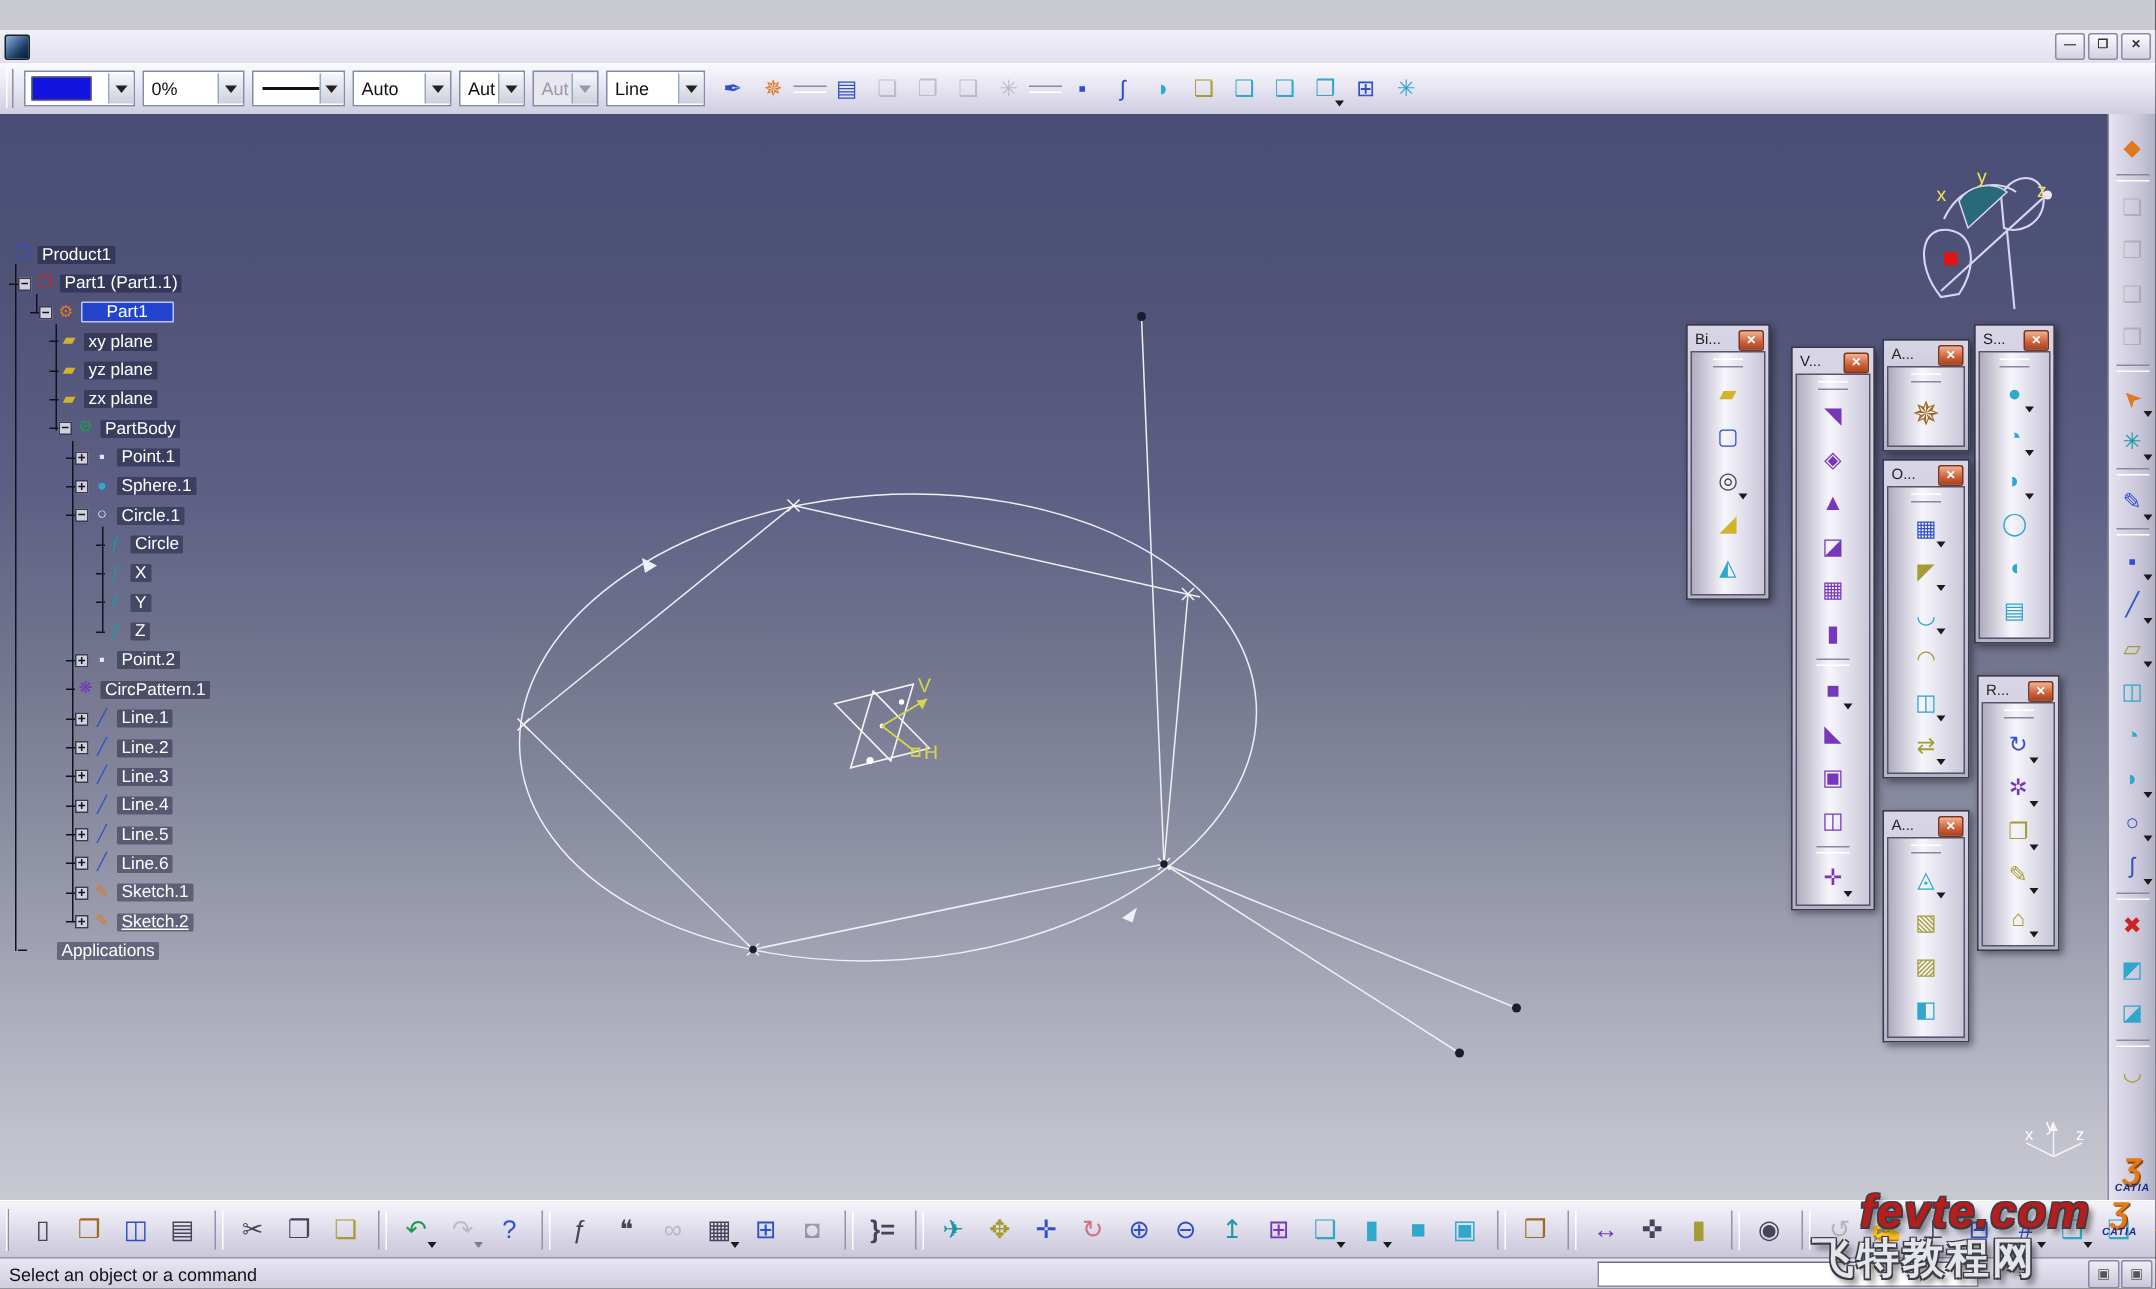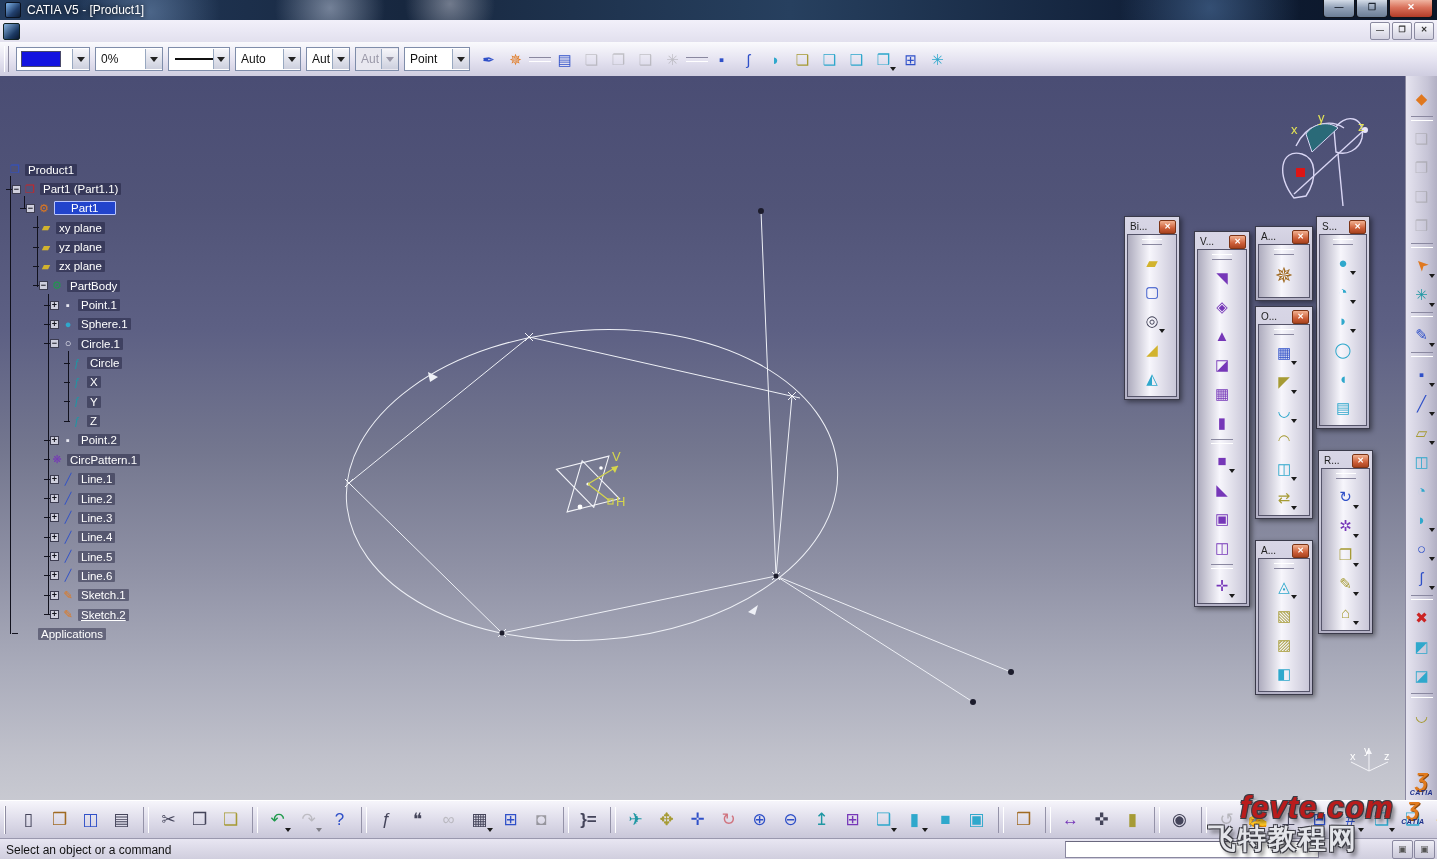--- a/index.html
+++ b/index.html
@@ -139,29 +139,20 @@
   .wm{position:absolute;z-index:50;pointer-events:none;font-weight:bold;color:#b91c1c;
     text-shadow:-1px -1px 0 #3c3c44,1px -1px 0 #3c3c44,-1px 1px 0 #3c3c44,1px 1px 0 #3c3c44,3px 4px 4px rgba(0,0,0,.55);}
   .wm1{left:1240px;top:790px;font-size:31px;font-style:italic;letter-spacing:1px;}
   .wm2{left:1208px;top:820px;font-size:28px;letter-spacing:2px;color:#e4e5ea;}
 </style>
 </head>
 <body>
 
 <div class="screen">
 
-  <div class="titlebar">
-    <div class="appicon"></div>
-    <div class="titletext">CATIA V5 - [Product1]</div>
-    <div class="winbtns">
-      <div class="wbtn tb-min"></div>
-      <div class="wbtn tb-max"></div>
-      <div class="wbtn close tb-close"></div>
-    </div>
-  </div>
 
   <div class="menubar">
     <div class="mappicon"></div>
     <div class="mdibtns">
       <div class="mdib md-min"></div>
       <div class="mdib md-rest"></div>
       <div class="mdib md-close"></div>
     </div>
   </div>
 
@@ -185,21 +176,21 @@
     </div>
     <div class="combo" style="width:42px">
       <span class="val">Aut</span>
         <span class="ca"></span>
     </div>
     <div class="combo disabled" style="width:42px">
       <span class="val">Aut</span>
         <span class="ca"></span>
     </div>
     <div class="combo" style="width:64px">
-      <span class="val">Point</span>
+      <span class="val">Line</span>
         <span class="ca"></span>
     </div>
     <div id="top-icons" class="iconrow">
         <div class="icbtn">
           <span class="g c-blue">✒</span>
         </div>
         <div class="icbtn">
           <span class="g c-orange">✵</span>
         </div>
         <div class="fsep"></div>

